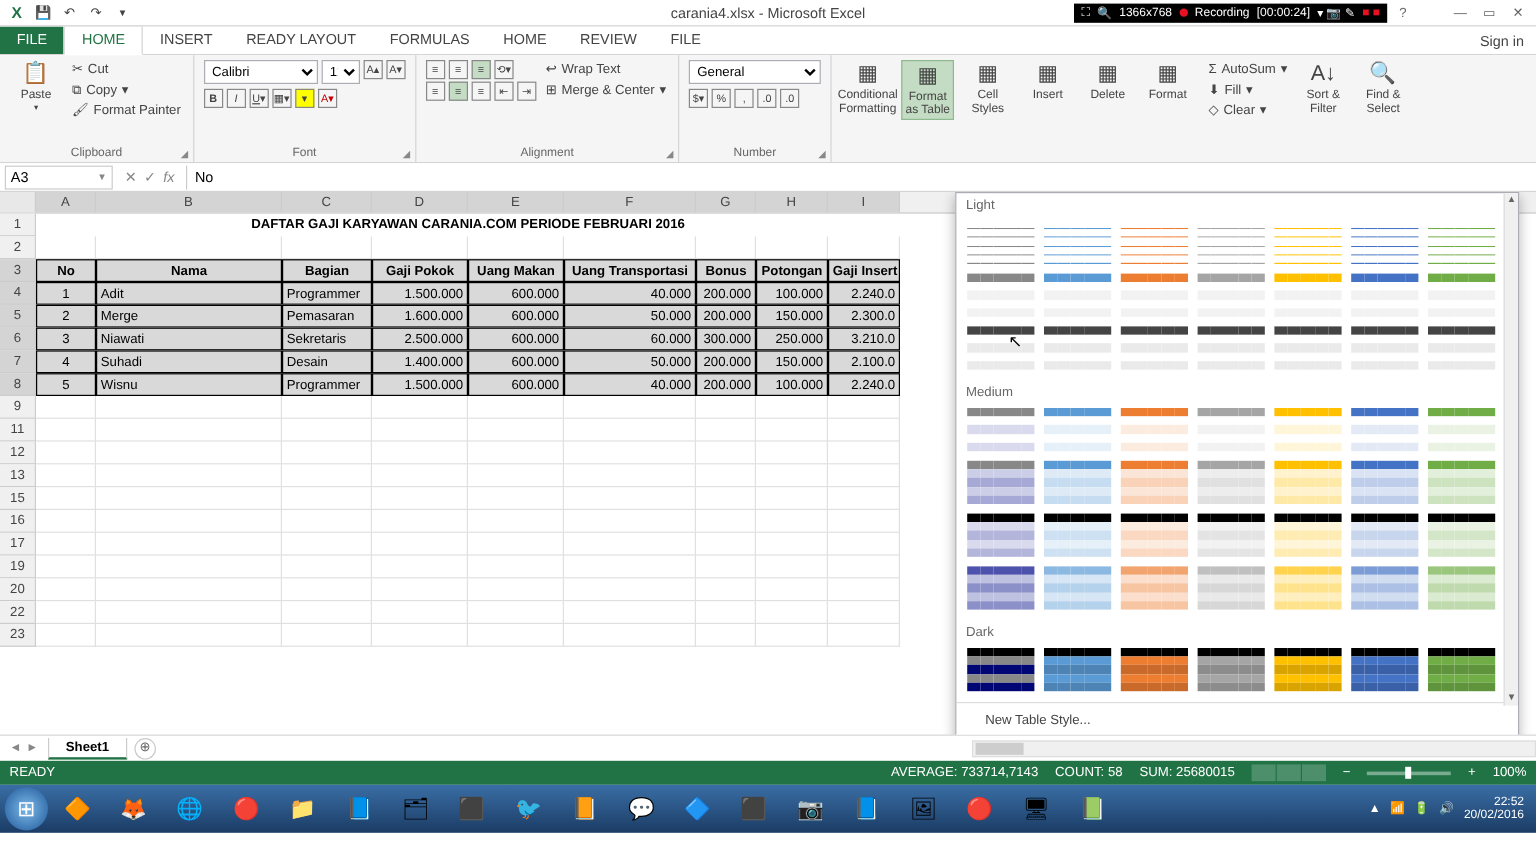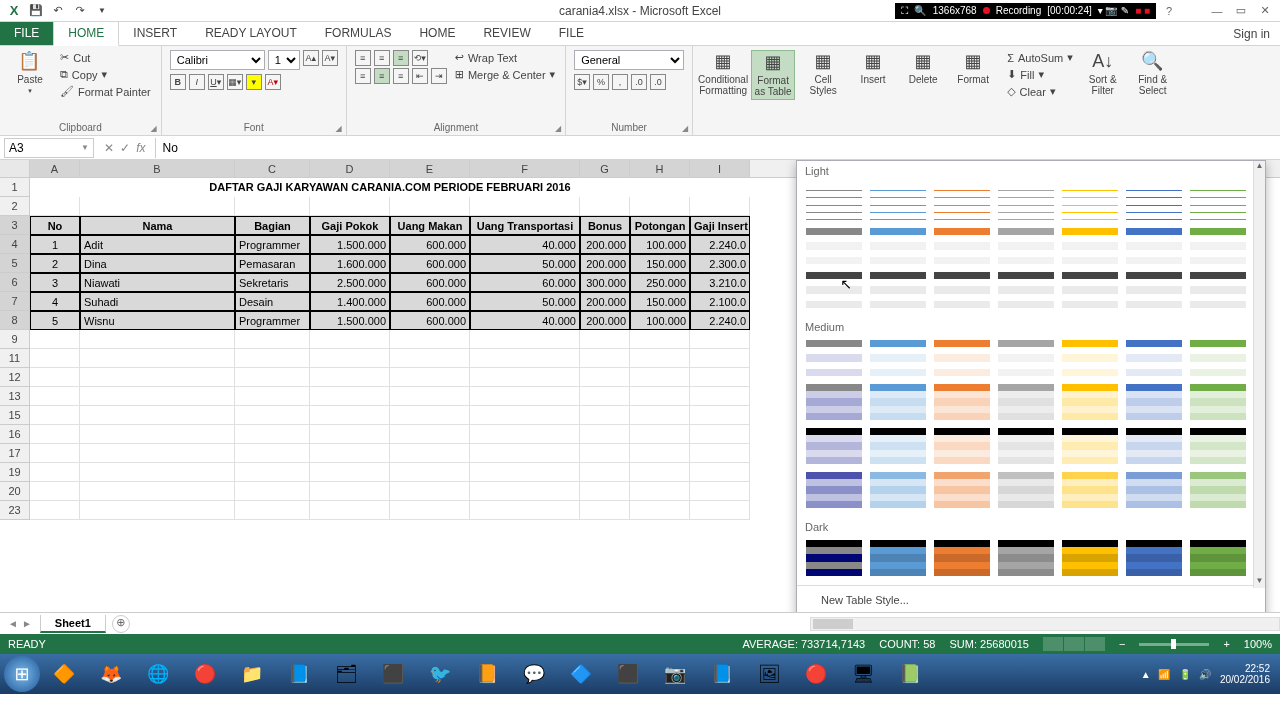--- a/index.html
+++ b/index.html
@@ -333,21 +333,21 @@
         <div class="cell data num" style="width: 80px;">1.500.000</div>
         <div class="cell data num" style="width: 80px;">600.000</div>
         <div class="cell data num" style="width: 110px;">40.000</div>
         <div class="cell data num" style="width: 50px;">200.000</div>
         <div class="cell data num" style="width: 60px;">100.000</div>
         <div class="cell data num" style="width: 60px;">2.240.0</div>
       </div>
       <div class="row">
         <div class="rh sel">5</div>
         <div class="cell data ctr" style="width: 50px;">2</div>
-        <div class="cell data" style="width: 155px;">Dina</div>
+        <div class="cell data" style="width: 155px;">Merge</div>
         <div class="cell data" style="width: 75px;">Pemasaran</div>
         <div class="cell data num" style="width: 80px;">1.600.000</div>
         <div class="cell data num" style="width: 80px;">600.000</div>
         <div class="cell data num" style="width: 110px;">50.000</div>
         <div class="cell data num" style="width: 50px;">200.000</div>
         <div class="cell data num" style="width: 60px;">150.000</div>
         <div class="cell data num" style="width: 60px;">2.300.0</div>
       </div>
       <div class="row">
         <div class="rh sel">6</div>
@@ -476,20 +476,32 @@
         <div class="cell" style="width: 75px;"></div>
         <div class="cell" style="width: 80px;"></div>
         <div class="cell" style="width: 80px;"></div>
         <div class="cell" style="width: 110px;"></div>
         <div class="cell" style="width: 50px;"></div>
         <div class="cell" style="width: 60px;"></div>
         <div class="cell" style="width: 60px;"></div>
       </div>
       <div class="row">
         <div class="rh">20</div>
+        <div class="cell" style="width: 50px;"></div>
+        <div class="cell" style="width: 155px;"></div>
+        <div class="cell" style="width: 75px;"></div>
+        <div class="cell" style="width: 80px;"></div>
+        <div class="cell" style="width: 80px;"></div>
+        <div class="cell" style="width: 110px;"></div>
+        <div class="cell" style="width: 50px;"></div>
+        <div class="cell" style="width: 60px;"></div>
+        <div class="cell" style="width: 60px;"></div>
+      </div>
+      <div class="row">
+        <div class="rh">22</div>
         <div class="cell" style="width: 50px;"></div>
         <div class="cell" style="width: 155px;"></div>
         <div class="cell" style="width: 75px;"></div>
         <div class="cell" style="width: 80px;"></div>
         <div class="cell" style="width: 80px;"></div>
         <div class="cell" style="width: 110px;"></div>
         <div class="cell" style="width: 50px;"></div>
         <div class="cell" style="width: 60px;"></div>
         <div class="cell" style="width: 60px;"></div>
       </div>

